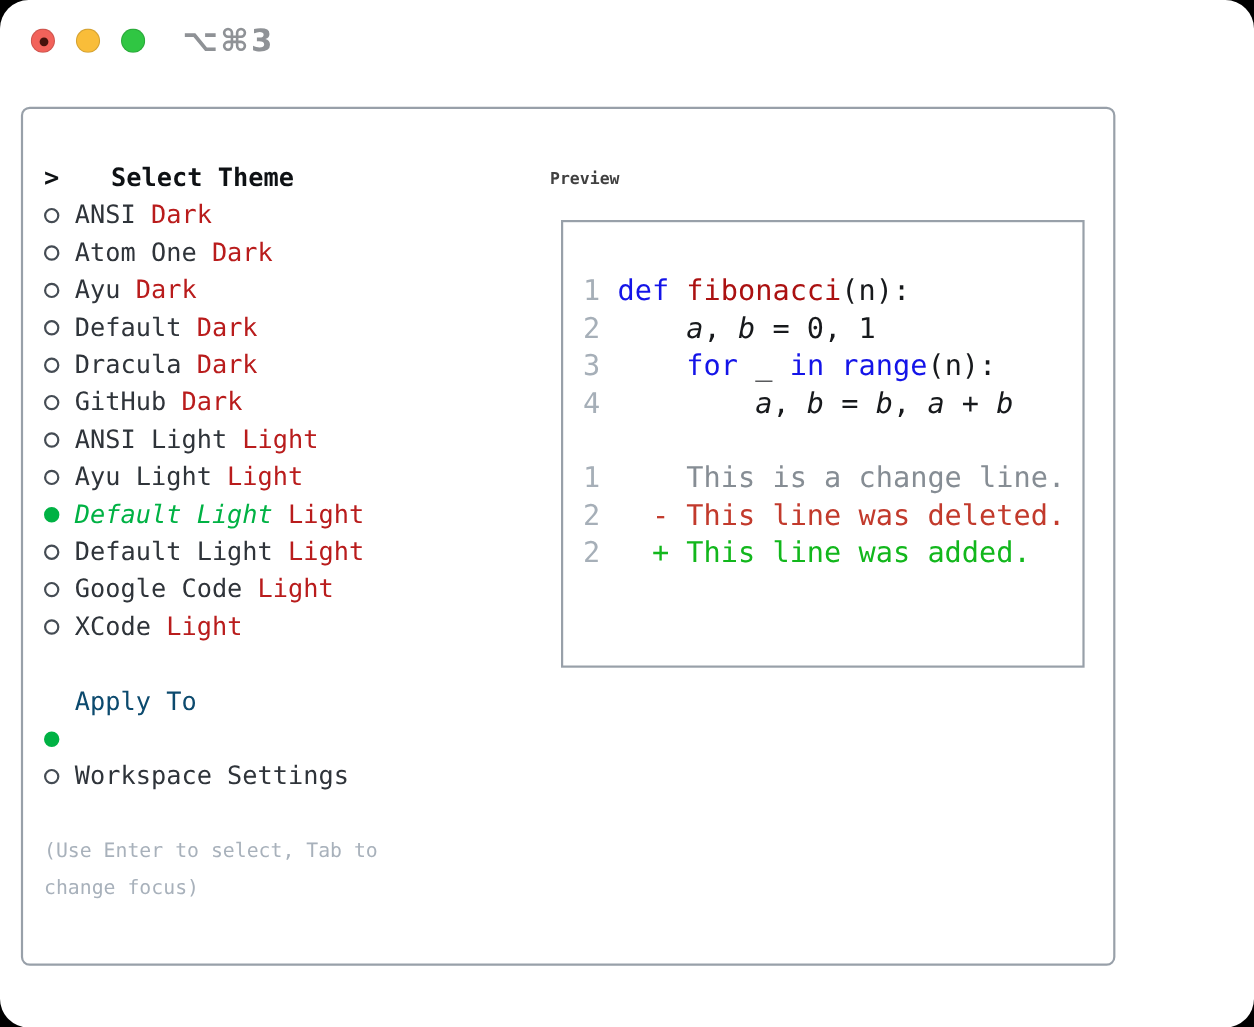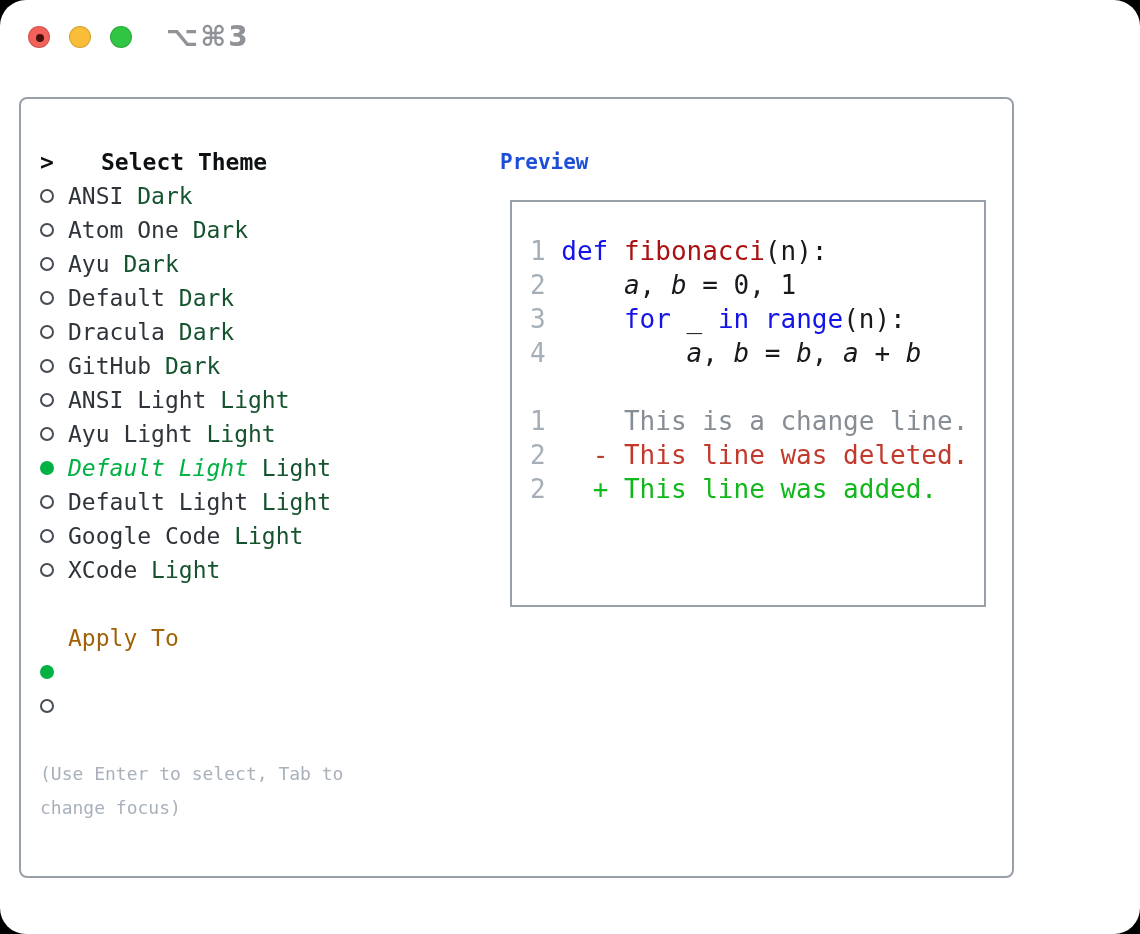--- a/index.html
+++ b/index.html
@@ -47,37 +47,37 @@
     font-size:23px; color:#2f343a; white-space:pre;
   }
   .row .mk { width:28px; flex:none; display:flex; align-items:center; }
   .mkchar { font-weight:bold; color:#0e1114; }
   .circle {
     width:14px; height:14px; border-radius:50%;
     border:2px solid #454c54; box-sizing:border-box;
   }
   .circle.sel { background:#00b244; border-color:#00b244; }
   .row.header .label { font-weight:bold; color:#0e1114;margin-left:33px; }
-  .row .variant { color:#14532d; }
+  .row .variant { color:#b91c1c; }
   .row.selected .label { color:#00b244;font-style:italic; }
-  .row.applyhdr .label { color:#a16207; }
+  .row.applyhdr .label { color:#0c4a6e; }
   .blank { height:34px; }
   .help-line {
     height:34px; line-height:34px; font-size:18px;
     color:#a8b1bb; white-space:pre;
   }
   
   .preview-title {
     position:absolute; left:479px; top:46px; height:34px; line-height:34px;
-    font-size:21px; font-weight:bold; color:#1d4ed8;
+    font-size:15px; font-weight:bold; color:#404040;
   }
   .preview-box {
     position:absolute; left:489px; top:101px; width:476px; height:407px;
     box-sizing:border-box; border:2px solid #98a0a9; background:#fff;
-    padding:32px 0 0 18px; overflow:hidden;
+    padding:46px 0 0 18px; overflow:hidden;
   }
   .pline { height:34px; line-height:34px; font-size:26px; white-space:pre; }
   .num { color:#a6afb8; }
   .kw  { color:#1414e8; }
   .fn  { color:#ab1111; }
   .pl  { color:#17191c; }
   .var { color:#17191c; font-style:italic; }
   .ctx { color:#868d94; }
   .del { color:#c23a2c; }
   .add { color:#12b71c; }
@@ -117,21 +117,21 @@
           <div class="row"><span class="mk"><span class="circle"></span></span><span class="label">Google Code</span><span class="variant"> Light</span></div>
           <div class="row"><span class="mk"><span class="circle"></span></span><span class="label">XCode</span><span class="variant"> Light</span></div>
         </div>
       <div class="blank"></div>
       <div class="row applyhdr">
         <span class="mk"></span>
         <span class="label">Apply To</span>
       </div>
       <div id="apply-items">
           <div class="row selected"><span class="mk"><span class="circle sel"></span></span></div>
-          <div class="row"><span class="mk"><span class="circle"></span></span></div>
+          <div class="row"><span class="mk"><span class="circle"></span></span><span class="label">Workspace Settings</span></div>
         </div>
       <div class="blank"></div>
       <div id="help">
           <div class="help-line">(Use Enter to select, Tab to</div>
           <div class="help-line">change focus)</div>
         </div>
     </div>
 
     <div class="preview-title">Preview</div>
 

